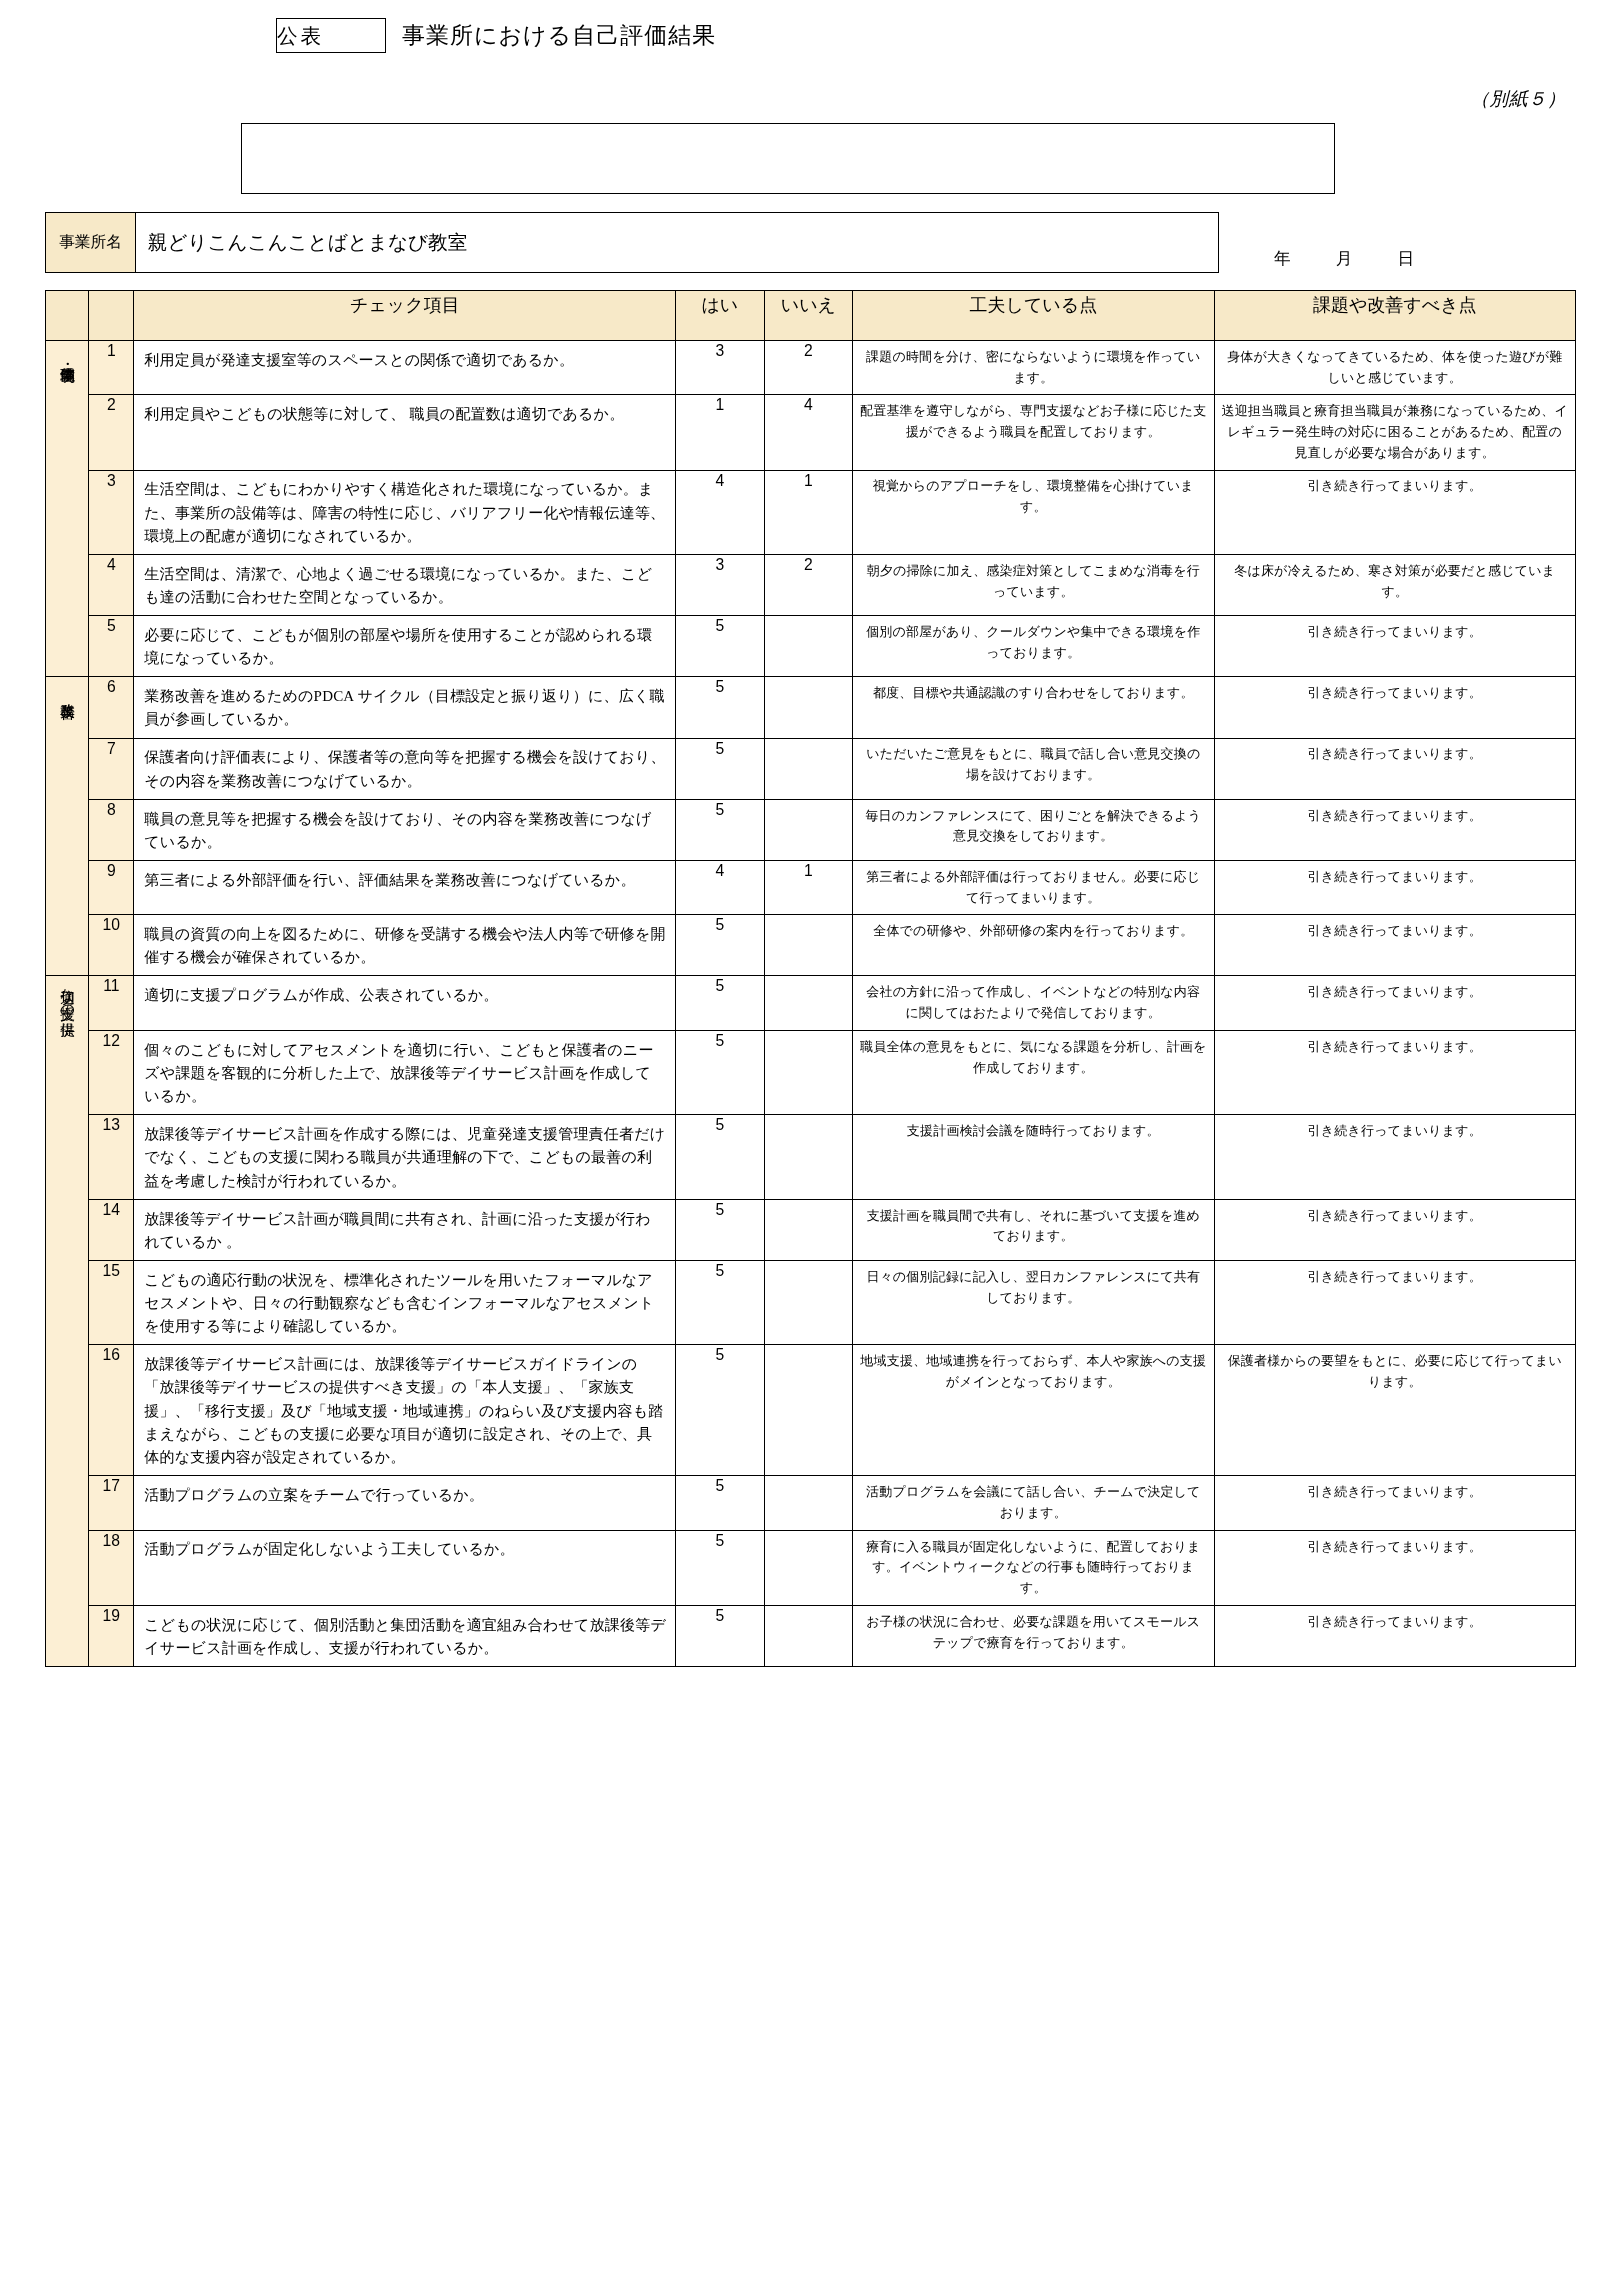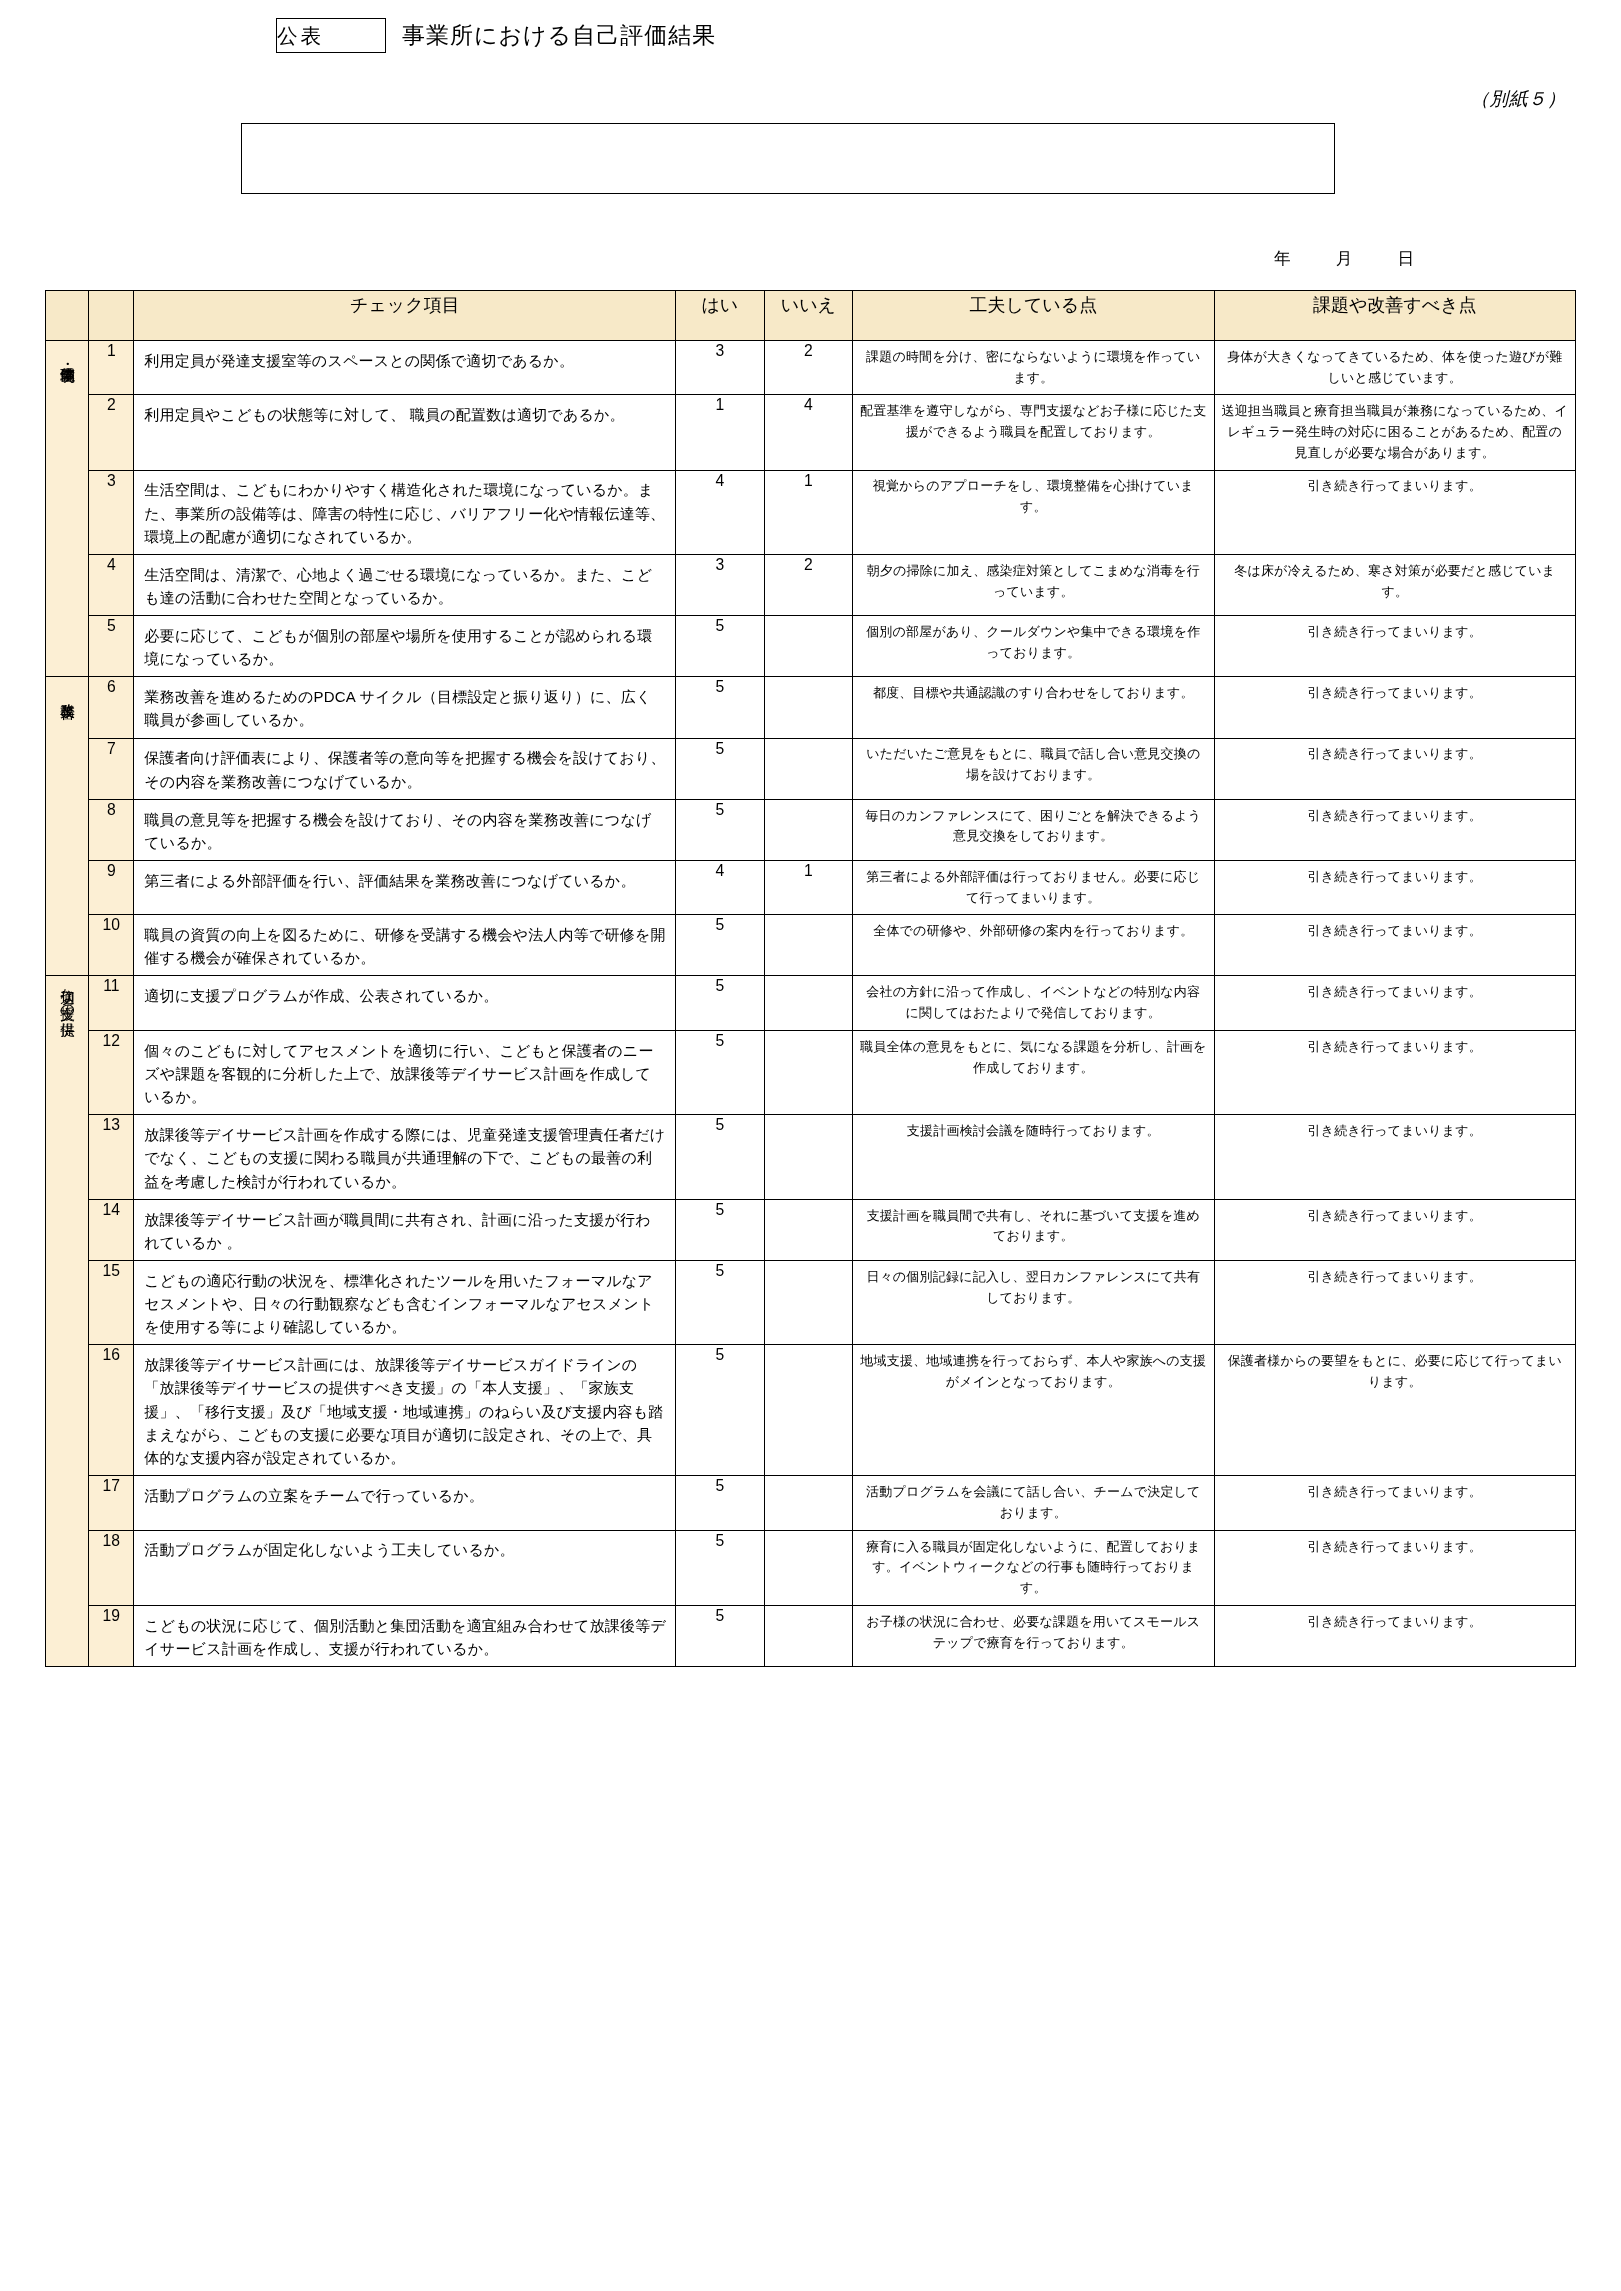--- a/index.html
+++ b/index.html
@@ -147,20 +147,21 @@
     background: #fcefd4;
     text-align: center;
     vertical-align: middle;
     font-size: 15.7px;
   }
   td.item {
     font-size: 15px;
     line-height: 1.55;
     padding: 7.8px 8.8px 5.9px 9.8px;
     letter-spacing: 0.2px;
+    font-family: Liberation Serif, serif;
   }
   td.count {
     text-align: center;
     vertical-align: bottom;
     font-size: 15.7px;
     padding-bottom: 5.9px;
   }
   td.note {
     font-size: 13px;
     line-height: 1.6;
@@ -173,20 +174,24 @@
 <body>
 
 <div class="page">
 
   <div class="annex">（別紙５）</div>
 
   <div class="title-box"></div>
   <div class="title-tag">公表</div>
   <div class="title-text">事業所における自己評価結果</div>
 
+  <div class="office-box">
+    <div class="office-label">事業所名</div>
+    <div class="office-value">親どりこんこんことばとまなび教室</div>
+  </div>
   <div class="date-line">
     <span>年</span><span>月</span><span>日</span>
   </div>
 
   <table class="sheet">
     <colgroup>
       <col class="c-cat">
         <col class="c-no">
         <col class="c-item">
         <col class="c-yes">

